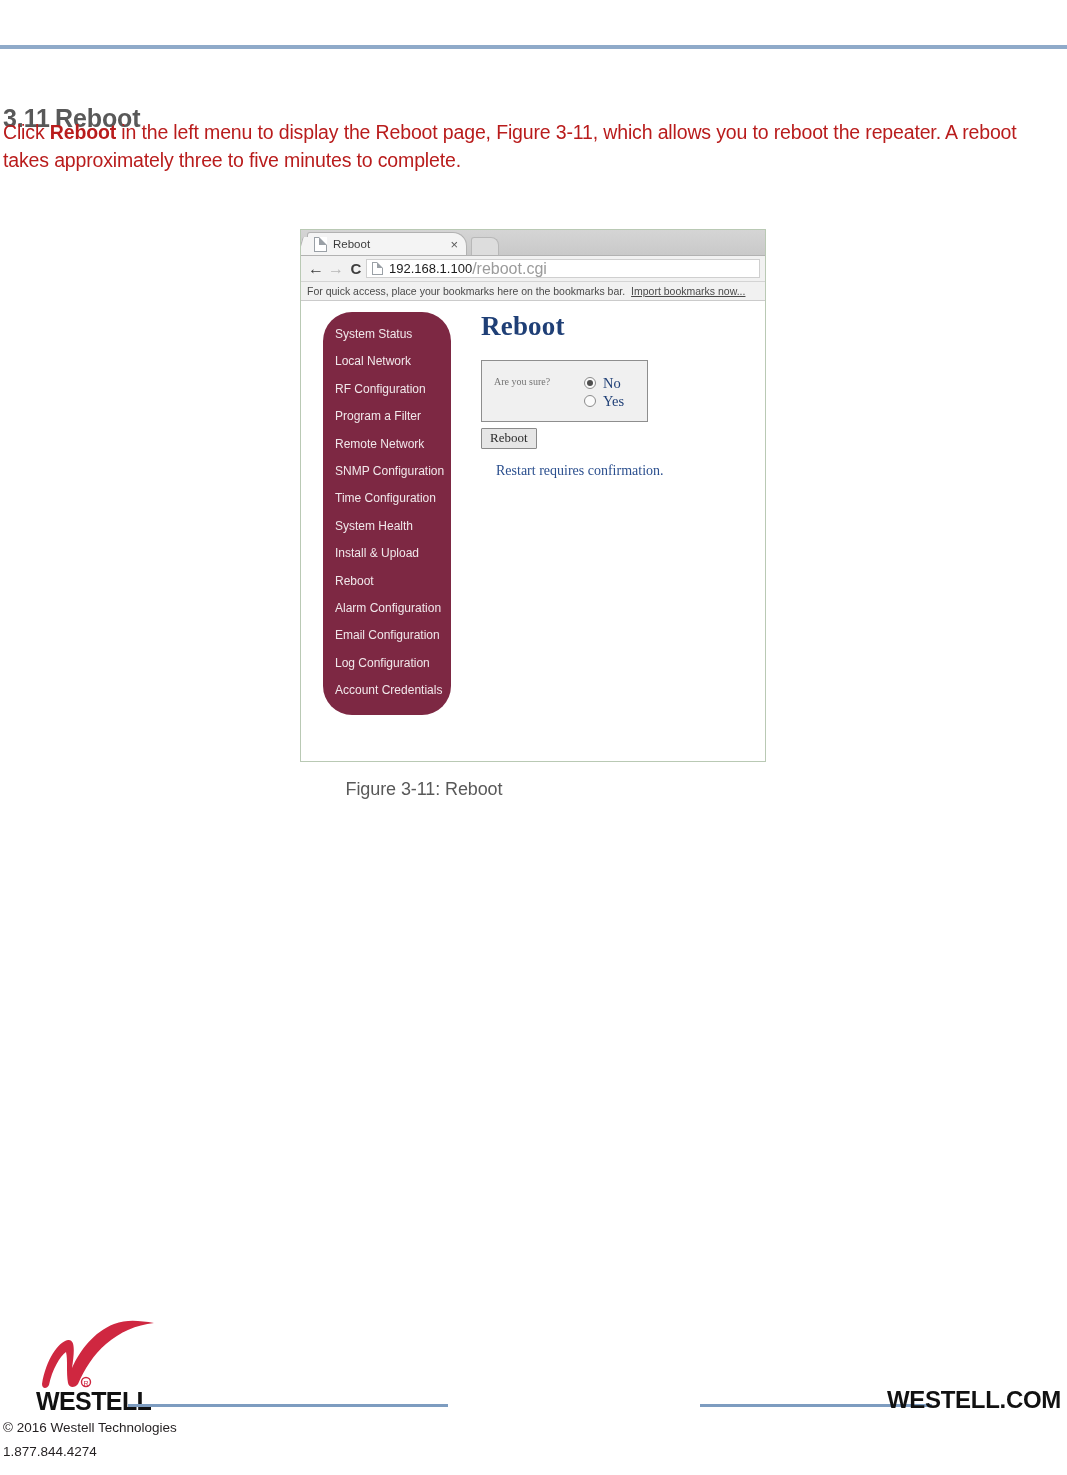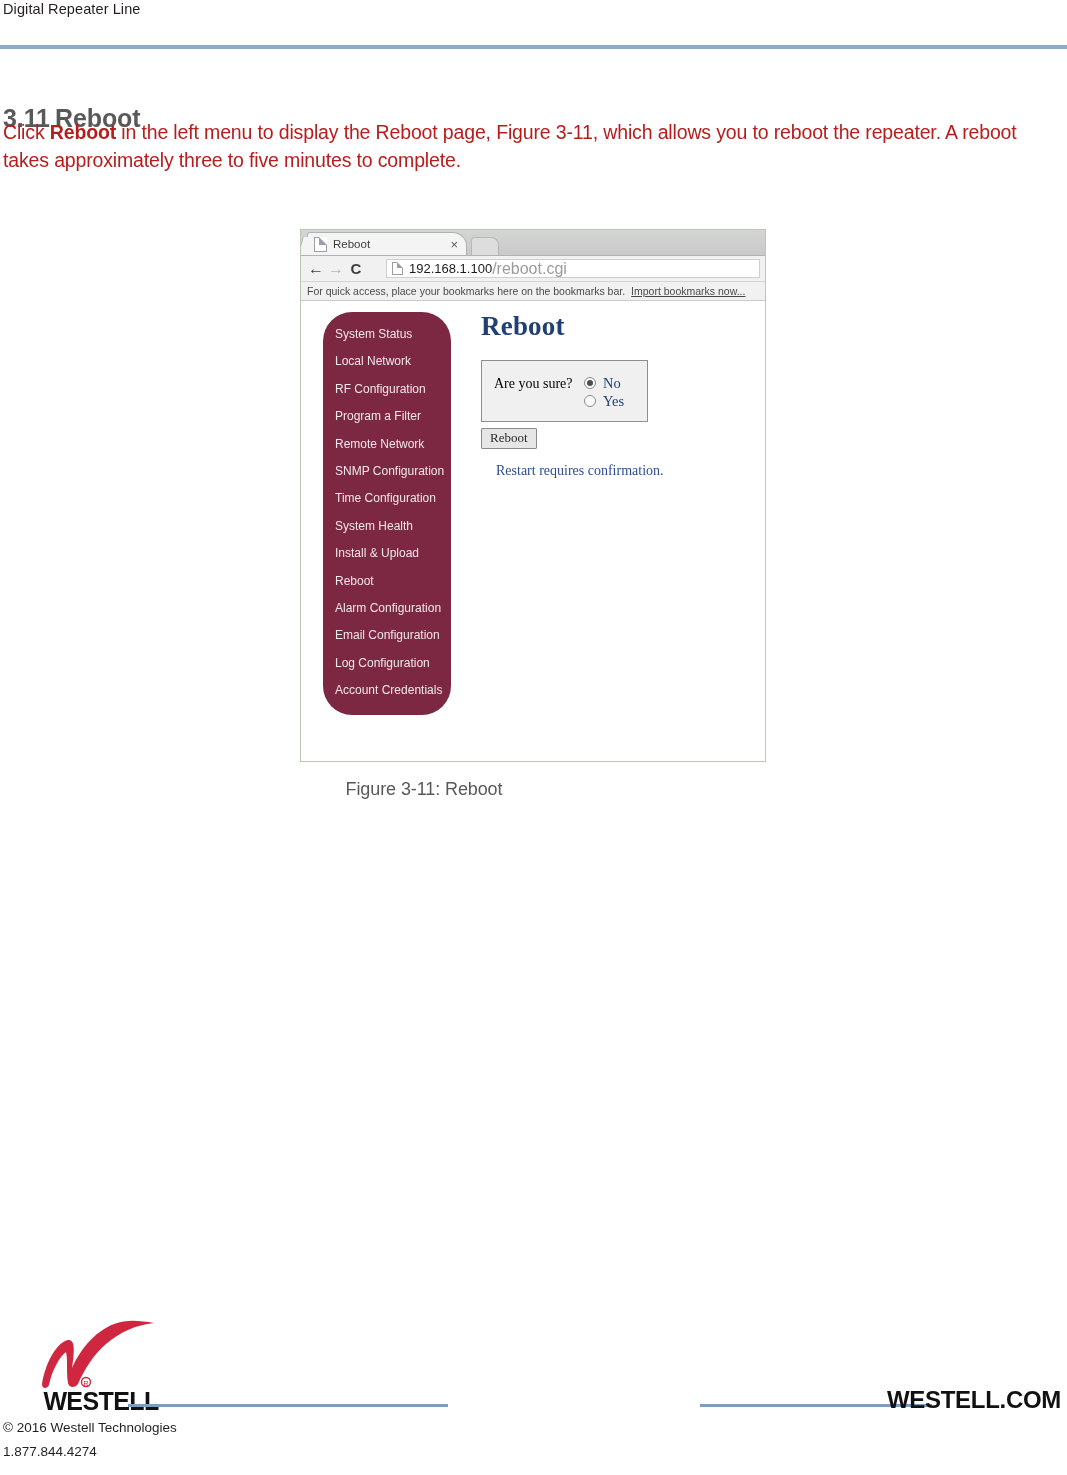--- a/index.html
+++ b/index.html
@@ -183,21 +183,21 @@
     line-height: 1;
     width: 20px;
     text-align: center;
     color: #3d3d3d;
   }
   .nav-btn.disabled { color: #b6b6b6; }
   .nav-btn.reload { font-size: 15px; font-weight: bold; }
   .omnibox {
     flex: 1 1 auto;
     height: 19px;
-    margin-left: 20px;
+    margin-left: 0;
     background: #ffffff;
     border: 1px solid #cfcfcf;
     display: flex;
     align-items: center;
     padding: 0 5px;
     box-sizing: border-box;
   }
   .page-icon {
     width: 9px;
     height: 11px;
@@ -288,22 +288,22 @@
     border: 1px solid #8e8e8e;
     background: #f0f0f0;
     box-sizing: border-box;
     position: relative;
   }
   .confirm-label {
     position: absolute;
     left: 12px;
     top: 15px;
     font-family: "Liberation Serif", serif;
-    font-size: 14px;
-    color: #000000;
+    font-size: 10px;
+    color: #737373;
     white-space: nowrap;
   }
   .radio-col {
     position: absolute;
     left: 102px;
     top: 13px;
   }
   .radio-row {
     display: flex;
     align-items: center;
@@ -371,21 +371,20 @@
     left: 0;
     top: 1320px;
     width: 1067px;
     height: 155px;
   }
   .logo-block {
     position: absolute;
     left: 36px;
     top: 0px;
     width: 130px;
-    text-align: center;
   }
   .logo-mark { display: block; }
   .logo-word {
     font-size: 25px;
     font-weight: bold;
     letter-spacing: -0.6px;
     color: #111111;
     margin-top: -3px;
     font-family: "Liberation Sans", sans-serif;
   }
@@ -429,21 +428,20 @@
     text-align: right;
     font-size: 13.5px;
     line-height: 24px;
     color: #231f20;
   }
 </style>
 </head>
 <body>
 
 <div class="page-header">
-  <div class="header-line">Digital Repeater Line</div>
 </div>
 <div class="header-rule"></div>
 
 <div class="section-heading">
   <span class="num">3.11</span><span>Reboot</span>
 </div>
 
 <div class="body-paragraph"><span>Click </span><b>Reboot</b><span> in the left menu to display the Reboot page, Figure 3-11, which allows you to reboot the repeater.  A reboot takes approximately three to five minutes to complete.</span></div>
 
 <div class="figure-wrap">

